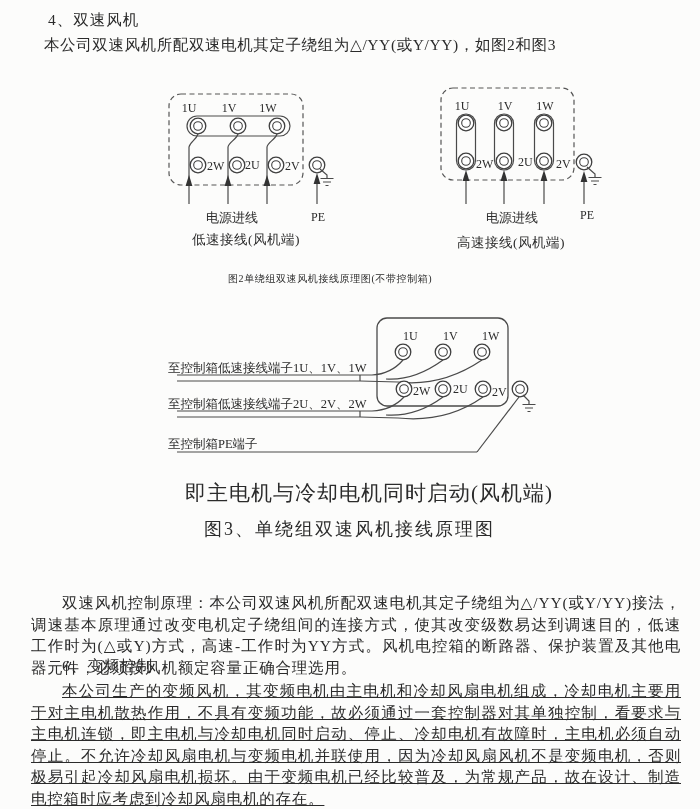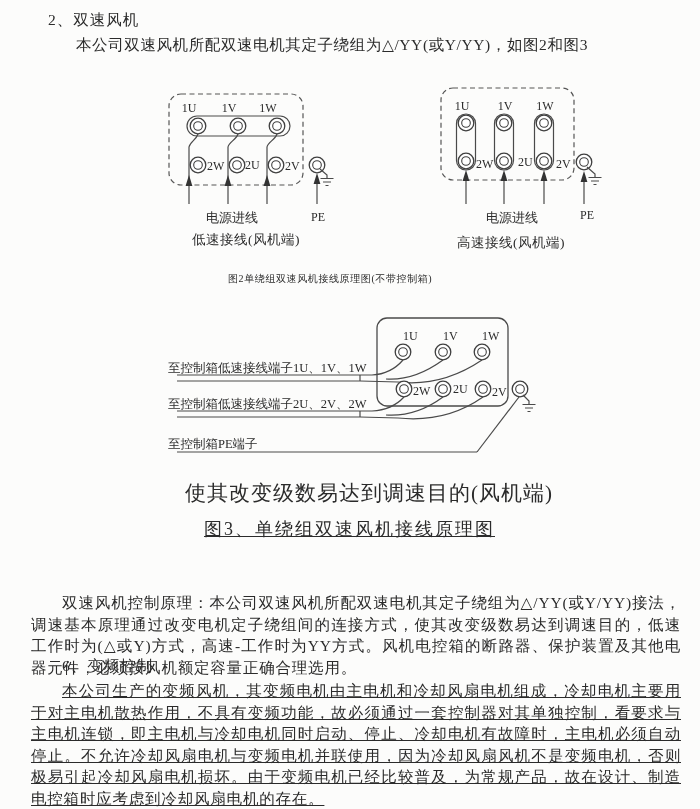--- a/index.html
+++ b/index.html
@@ -3,24 +3,24 @@
 <meta charset="utf-8">
 <style>
   html,body{margin:0;padding:0;}
   body{
     width:700px;height:809px;position:relative;overflow:hidden;
     background:#fcfcfb;color:#2b2b2b;
     font-family:"Liberation Serif","DejaVu Serif",serif;
   }
   .abs{position:absolute;}
   .h2{left:48px;top:10px;font-size:15.5px;letter-spacing:1px;}
-  .intro{left:44px;top:35px;font-size:15.5px;letter-spacing:0.6px;margin-left:32px;}
+  .intro{left:44px;top:35px;font-size:15.5px;letter-spacing:0.6px;}
   .fig2cap{left:228px;top:272px;font-size:10px;letter-spacing:0.6px;}
   .fig3title{left:185px;top:479px;font-size:21px;letter-spacing:1px;}
-  .fig3cap{left:204px;top:517px;font-size:18px;letter-spacing:2px;text-decoration:underline;}
+  .fig3cap{left:204px;top:517px;font-size:18px;letter-spacing:2px;}
   .para{left:31px;width:650px;font-size:15.5px;line-height:21.6px;
         letter-spacing:0.8px;text-align:justify;text-indent:2em;}
   .p1{top:592px;}
   .h3{left:62px;top:656px;font-size:15.5px;letter-spacing:1px;}
   .p2{top:680px;text-decoration:underline;}
   svg{position:absolute;left:0;top:0;pointer-events:none;}
   svg text{font-family:"Liberation Serif","DejaVu Serif",serif;fill:#2b2b2b;font-size:12px;}
   svg text.t13{font-size:13px;}
   svg text.cap{font-size:13.5px;letter-spacing:0.5px;}
   svg text.lead{font-size:12.5px;}
@@ -29,21 +29,21 @@
   .wire{fill:none;stroke:#4a4a4a;stroke-width:1.2;}
   .dash{fill:none;stroke:#555;stroke-width:1.2;stroke-dasharray:5 3.5;}
   .bar{fill:none;stroke:#4a4a4a;stroke-width:1.2;}
   .solid{fill:none;stroke:#4a4a4a;stroke-width:1.3;}
   .arr{fill:#333;}
   .earth{fill:none;stroke:#4a4a4a;stroke-width:1.2;}
 </style>
 </head>
 <body>
 
-<div class="abs h2">2、双速风机</div>
+<div class="abs h2">4、双速风机</div>
 <div class="abs intro">本公司双速风机所配双速电机其定子绕组为△/YY(或Y/YY)，如图2和图3</div>
 
 <svg width="700" height="809" viewBox="0 0 700 809">
 
   <g>
     <rect class="dash" x="169" y="94" width="134" height="91" rx="12"></rect>
     <rect class="bar" x="187" y="116" width="103" height="20" rx="10"></rect>
 
     <path class="wire" d="M198,134 C196,140 190,142 189,147 L189,204"></path>
     <path class="wire" d="M238,134 C236,140 229,142 228,147 L228,204"></path>
@@ -167,18 +167,18 @@
     <text x="413" y="395">2W</text>
     <text x="453" y="393">2U</text>
     <text x="492" y="396">2V</text>
     <text class="lead" x="168" y="372">至控制箱低速接线端子1U、1V、1W</text>
     <text class="lead" x="168" y="408">至控制箱低速接线端子2U、2V、2W</text>
     <text class="lead" x="168" y="448">至控制箱PE端子</text>
   </g>
 </svg>
 
 <div class="abs fig2cap">图2单绕组双速风机接线原理图(不带控制箱)</div>
-<div class="abs fig3title">使其改变级数易达到调速目的(风机端)</div>
+<div class="abs fig3title">即主电机与冷却电机同时启动(风机端)</div>
 <div class="abs fig3cap">图3、单绕组双速风机接线原理图</div>
 
 <div class="abs para p1">双速风机控制原理：本公司双速风机所配双速电机其定子绕组为△/YY(或Y/YY)接法，调速基本原理通过改变电机定子绕组间的连接方式，使其改变级数易达到调速目的，低速工作时为(△或Y)方式，高速-工作时为YY方式。风机电控箱的断路器、保护装置及其他电器元件，必须按风机额定容量正确合理选用。</div>
 <div class="abs h3">6、变频控制</div>
 <div class="abs para p2">本公司生产的变频风机，其变频电机由主电机和冷却风扇电机组成，冷却电机主要用于对主电机散热作用，不具有变频功能，故必须通过一套控制器对其单独控制，看要求与主电机连锁，即主电机与冷却电机同时启动、停止、冷却电机有故障时，主电机必须自动停止。不允许冷却风扇电机与变频电机并联使用，因为冷却风扇风机不是变频电机，否则极易引起冷却风扇电机损坏。由于变频电机已经比较普及，为常规产品，故在设计、制造电控箱时应考虑到冷却风扇电机的存在。</div>
 
 </body></html>

